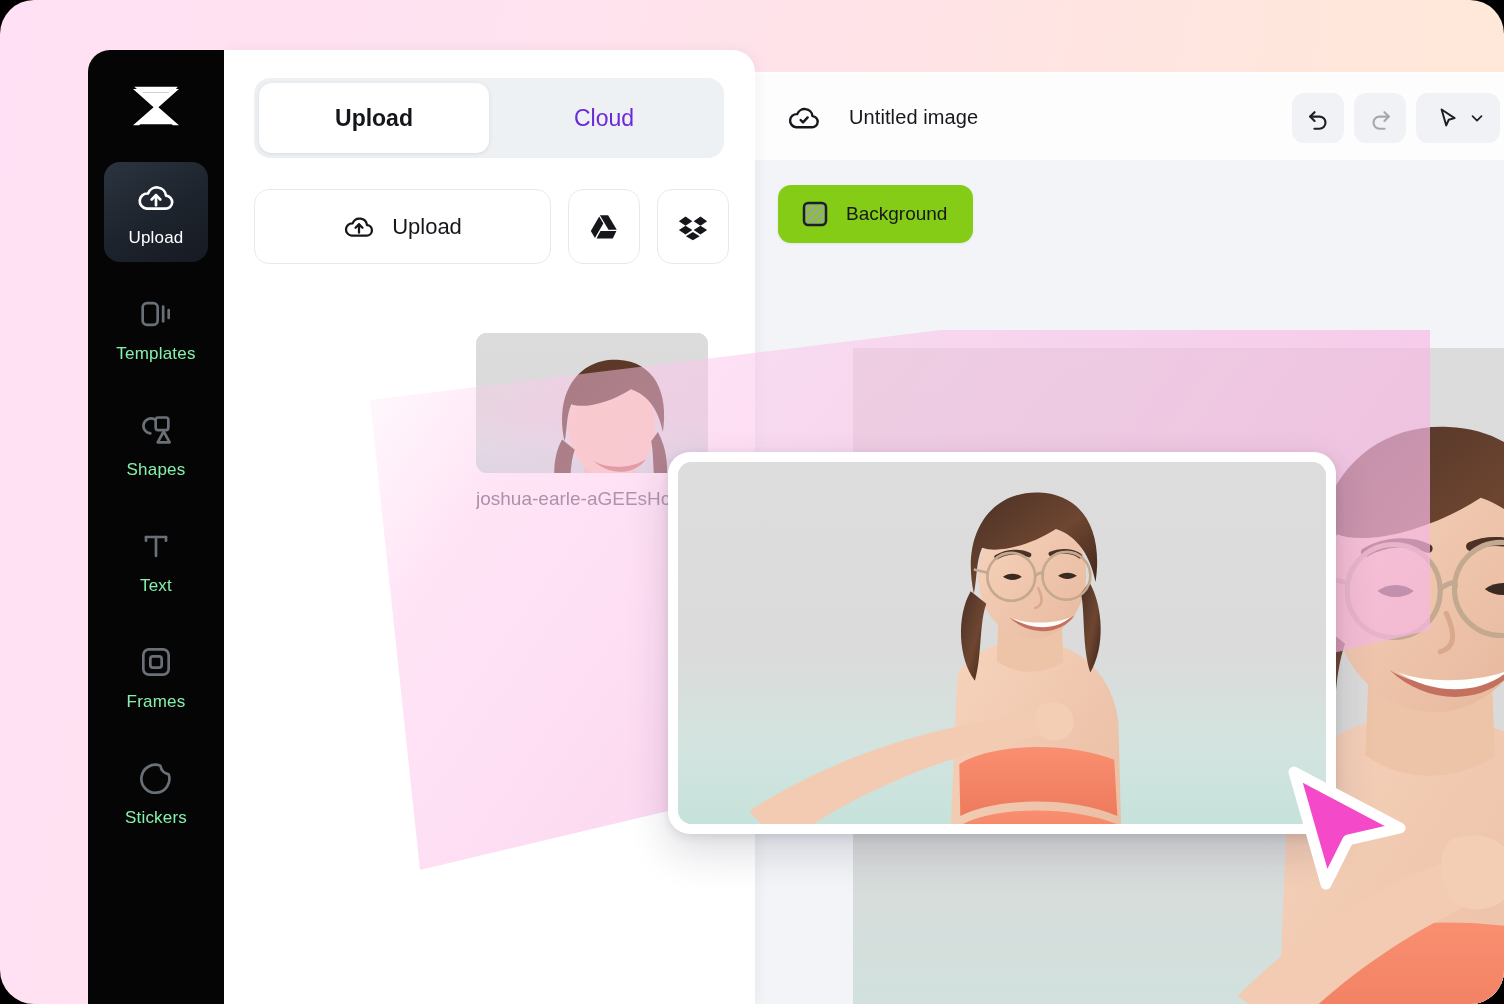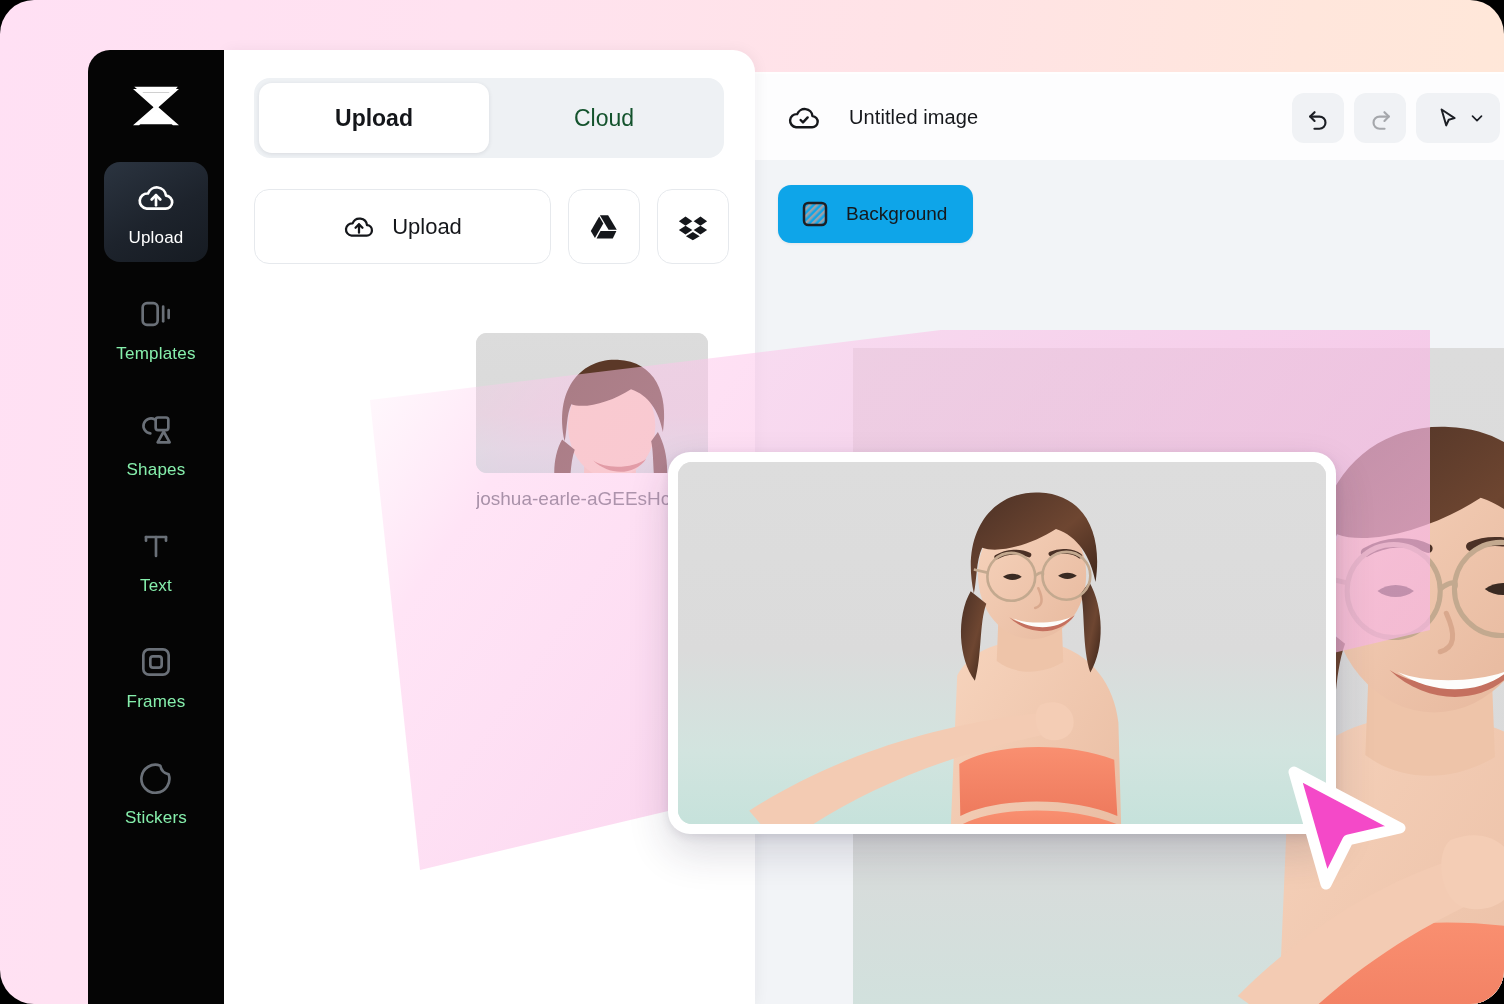--- a/index.html
+++ b/index.html
@@ -46,21 +46,21 @@
     display:flex; align-items:center; gap:8px; padding:0 14px 0 18px;
   }
 
   
   .editor-toolbar {
     position:absolute; left:0; top:88px; right:0; height:104px;
     background:#f2f4f7;
   }
   .bg-chip {
     position:absolute; left:23px; top:25px;
-    height:58px; border-radius:13px; background:#0ea5e9;
+    height:58px; border-radius:13px; background:#84cc16;
     display:flex; align-items:center; gap:16px; padding:0 26px 0 22px;
     box-shadow:0 1px 3px rgba(20,25,40,.07);
   }
   .bg-chip .lbl { font-size:19px; color:#16181c; }
 
   
   .canvas-area {
     position:absolute; left:0; top:192px; right:0; bottom:0;
     background:#f2f4f7;
   }
@@ -99,21 +99,21 @@
     background:#ffffff; border-top-right-radius:22px;
     box-shadow:2px 0 14px rgba(30,20,45,.05);
     overflow:hidden;
   }
   .seg {
     position:absolute; left:30px; top:28px; width:470px; height:80px;
     background:#eef1f4; border-radius:16px; display:flex; padding:5px;
   }
   .seg .tab {
     flex:1; border-radius:13px; display:flex; align-items:center; justify-content:center;
-    font-size:23px; color:#14532d; font-weight:400;
+    font-size:23px; color:#6d28d9; font-weight:400;
   }
   .seg .tab.sel {
     background:#fff; color:#14161a; font-weight:700;
     box-shadow:0 1px 4px rgba(25,30,45,.10);
   }
 
   .row-upload {
     position:absolute; left:30px; top:139px; display:flex; gap:17px;
   }
   .btn-upload {

